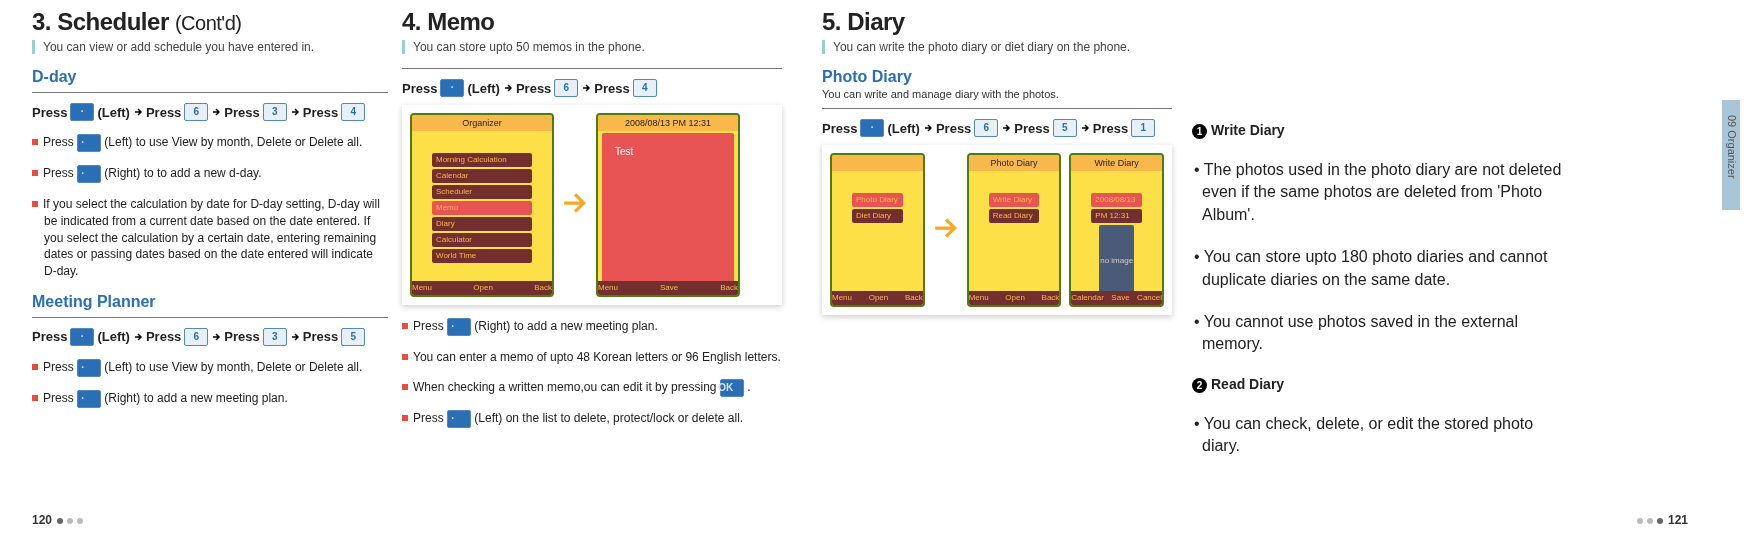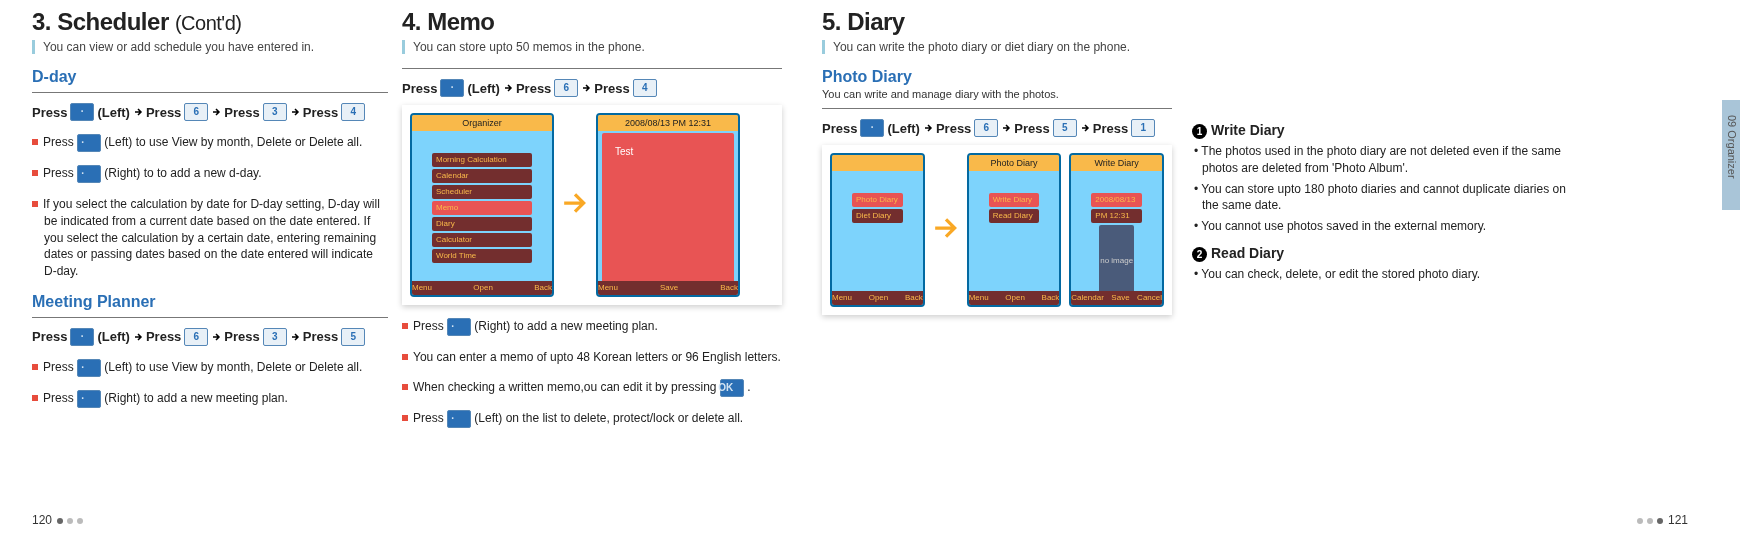--- a/index.html
+++ b/index.html
@@ -18,37 +18,37 @@
 hr{border:none;border-top:1px solid #777;margin:2px 0 10px 0}
 .pressline{font-size:13px;font-weight:700;margin:6px 0 8px 0;display:flex;align-items:center;flex-wrap:wrap;gap:3px}
 .pressline .arrow{display:inline-flex}
 .key{display:inline-block;min-width:18px;height:16px;background:#e8f0f7;border:1px solid #5587b7;border-radius:2px;font-size:10px;line-height:16px;text-align:center;color:#2a6fb5;padding:0 2px;font-weight:700}
 .key.dark{background:#2a6fb5;color:#d2e3f2}
 .arrow svg{width:10px;height:10px}
 ul.bul{list-style:none;padding:0;margin:2px 0 12px 0}
 ul.bul li{font-size:12px;line-height:1.4;padding-left:12px;text-indent:-12px;margin:13px 0}
 ul.bul li .sq{display:inline-block;width:6px;height:6px;background:#e74c3c;margin-right:5px;position:relative;top:-1px}
 ul.dots{list-style:none;padding:0;margin:4px 0 10px 0}
-ul.dots li{font-size:12px;line-height:1.4;padding-left:10px;text-indent:-8px;margin:4px 0}
+ul.dots li{font-size:16px;line-height:1.4;padding-left:10px;text-indent:-8px;margin:20px 0}
 .circled{display:inline-block;width:15px;height:15px;border-radius:50%;background:#000;color:#fff;font-size:10px;line-height:15px;text-align:center;margin-right:4px;font-weight:700}
 .h3{font-size:14px;font-weight:700;margin:6px 0 2px 0}
 
 .mocks{display:flex;gap:8px;align-items:flex-start;margin:8px 0 12px 0;padding:8px;background:#fff;box-shadow:0 2px 6px rgba(0,0,0,.2)}
-.phone{width:140px;height:180px;background:#7dd3fc;border:2px solid #0369a1;border-radius:4px;position:relative;overflow:hidden}
+.phone{width:140px;height:180px;background:#fde047;border:2px solid #4d7c0f;border-radius:4px;position:relative;overflow:hidden}
 .phone .hdr{height:16px;background:#f9b94a;font-size:9px;text-align:center;line-height:16px;color:#222}
 .phone .body{padding:20px}
 .phone .row{height:14px;margin:2px 0;background:#732e2e;border-radius:2px;font-size:8px;color:#f9b94a;line-height:14px;padding:0 4px;overflow:hidden}
 .phone .row.sel{background:#e85454}
 .phone .foot{position:absolute;bottom:0;left:0;right:0;height:14px;background:#732e2e;display:flex;justify-content:space-between;font-size:8px;color:#f9b94a;line-height:14px}
 .arrowbig{align-self:center}
 .arrowbig svg{width:26px;height:26px}
 .phone.memoscr .memarea{background:#e85454;margin:2px 4px;height:130px;border-radius:2px;font-size:10px;color:#fff;padding:13px}
 .side{position:absolute;right:8px;top:100px;width:18px;height:110px;background:#a9c5d8}
 .sidetxt{position:absolute;right:10px;top:115px;font-size:11px;color:#555;writing-mode:vertical-rl}
-.footer{position:absolute;bottom:6px;left:32px;right:60px;display:flex;justify-content:space-between;font-size:12px;font-weight:400;color:#333;align-items:center}
+.footer{position:absolute;bottom:6px;left:32px;right:60px;display:flex;justify-content:space-between;font-size:12px;font-weight:700;color:#333;align-items:center}
 .footer .fdots span{display:inline-block;width:6px;height:6px;border-radius:50%;background:#bbb;margin:0 2px}
 .footer .fdots .d1{background:#666}
 .col3 .mocks .phone{width:105px;height:150px}
 </style>
 </head>
 <body>
 <div class="page">
 
 <div class="side"></div>
 <div class="sidetxt">09 Organizer</div>

